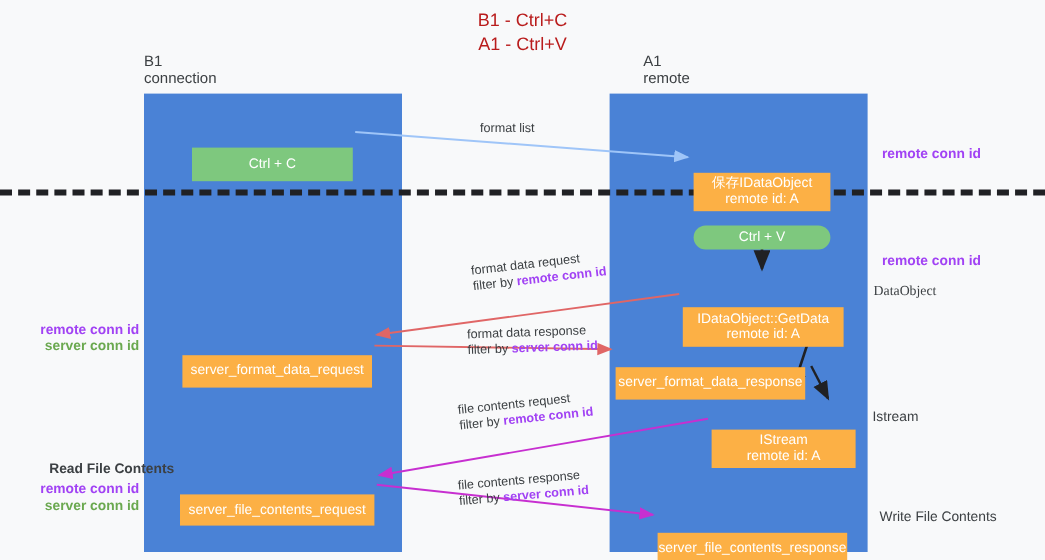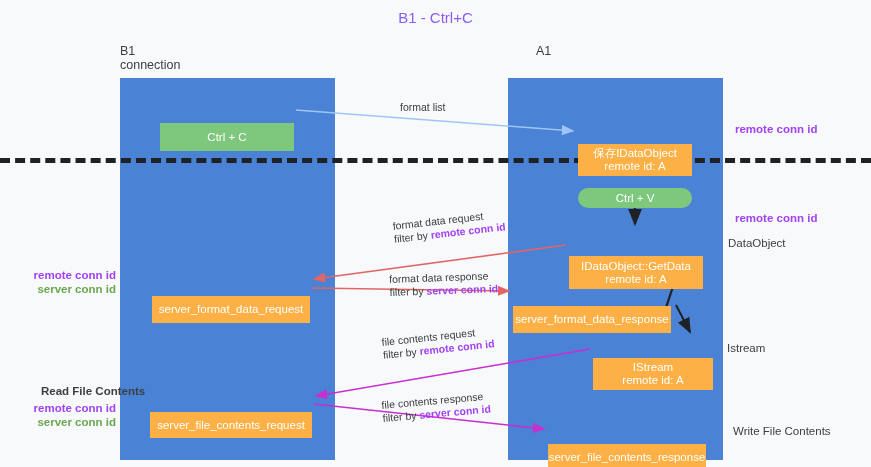--- a/index.html
+++ b/index.html
@@ -23,21 +23,21 @@
     position:absolute;text-align:left;width:215px;
     font-size:12.5px;line-height:14px;color:#3c4043;
   }
   #head-b1{left:120px;top:44px;}
   #head-a1{left:536px;top:44px;}
   .lane-head .t2{display:block;}
 
   
   #title{
     position:absolute;left:0;top:8px;width:871px;text-align:center;
-    font-size:15px;line-height:20px;color:#8b5cf6;
+    font-size:15px;line-height:20px;color:#b91c1c;
   }
   #title span{display:block;}
 
   
   .box{
     position:absolute;
     display:flex;flex-direction:column;
     align-items:center;justify-content:center;
     color:#ffffff;font-size:11.5px;line-height:13px;
     text-align:center;box-sizing:border-box;margin-top:28px;
@@ -58,21 +58,21 @@
   #box-sfcres{left:548px;top:416px;width:158px;height:27px;}
 
   
   .side{position:absolute;font-size:11.5px;line-height:14px;}
   .purple{color:#a142f4;font-weight:bold;}
   .greenT{color:#6aa84f;font-weight:bold;}
   .plain{color:#3c4043;}
 
   #lbl-remote1{left:735px;top:122px;}
   #lbl-remote2{left:735px;top:211px;}
-  #lbl-dataobject{left:728px;top:236px;}
+  #lbl-dataobject{left:728px;top:236px;font-family:Liberation Serif, serif;}
   #lbl-istream{left:727px;top:341px;}
   #lbl-write{left:733px;top:424px;}
 
   #lbl-left1{left:22px;top:268px;text-align:right;width:94px;}
   #lbl-read{left:41px;top:384px;font-weight:bold;}
   #lbl-left2{left:22px;top:401px;text-align:right;width:94px;}
 
   
   .cap{position:absolute;font-size:10.5px;line-height:13px;color:#3c4043;white-space:nowrap;}
   #cap-formatlist{left:400px;top:101px;}
@@ -89,28 +89,30 @@
   }
   svg#wires{position:absolute;left:0;top:0;width:871px;height:467px;pointer-events:none;}
 </style>
 </head>
 <body>
 
 <div id="stage">
 
   <div id="title">
     <span>B1 - Ctrl+C</span>
+    <span>A1 - Ctrl+V</span>
   </div>
 
   <div class="lane-head" id="head-b1">
     <span>B1</span>
     <span class="t2">connection</span>
   </div>
   <div class="lane-head" id="head-a1">
     <span>A1</span>
+    <span class="t2">remote</span>
   </div>
 
   <div class="lane" id="lane-b1"></div>
   <div class="lane" id="lane-a1"></div>
 
   <svg id="wires" viewBox="0 0 871 467">
     <defs>
       <marker id="ar-blue" markerWidth="9" markerHeight="9" refX="7" refY="3.2" orient="auto">
         <path d="M0,0 L8,3.2 L0,6.4 z" fill="#9fc5f8"></path>
       </marker>

